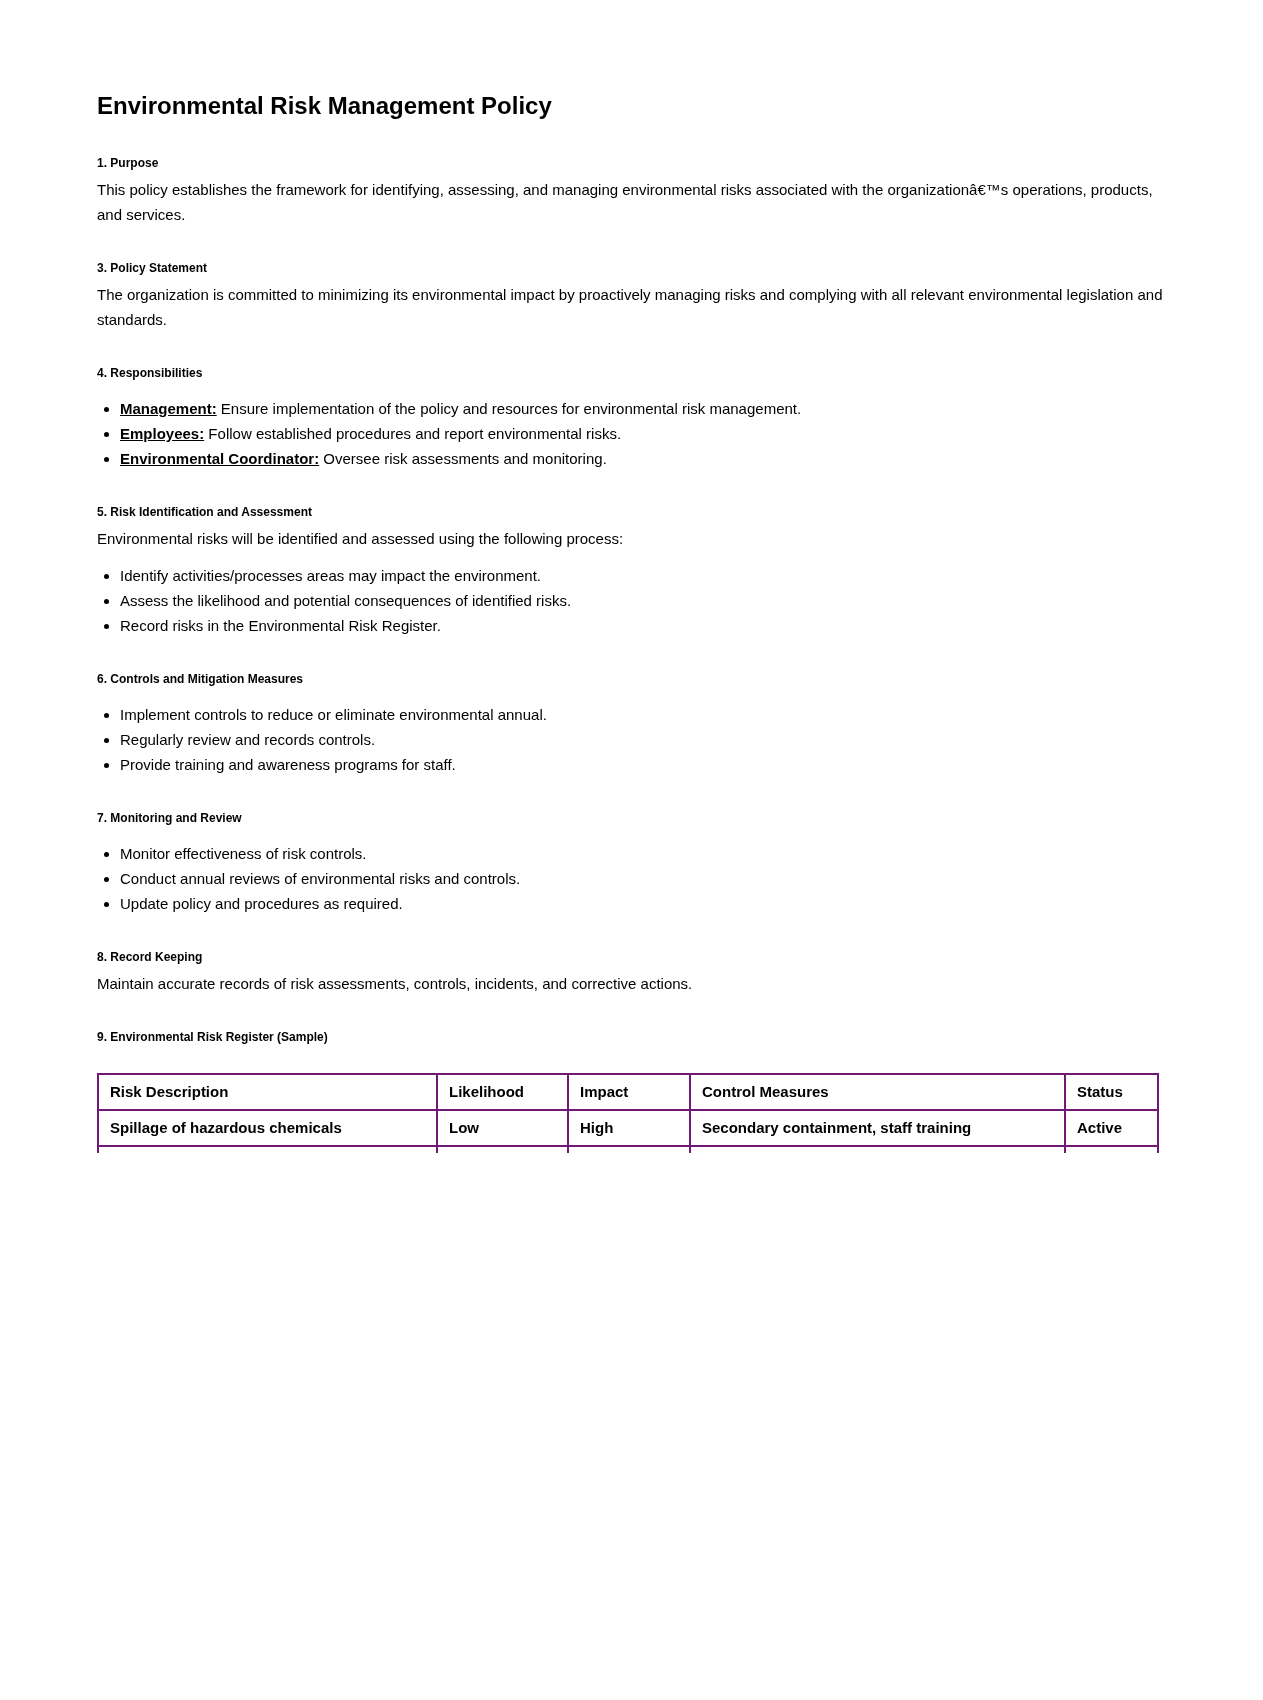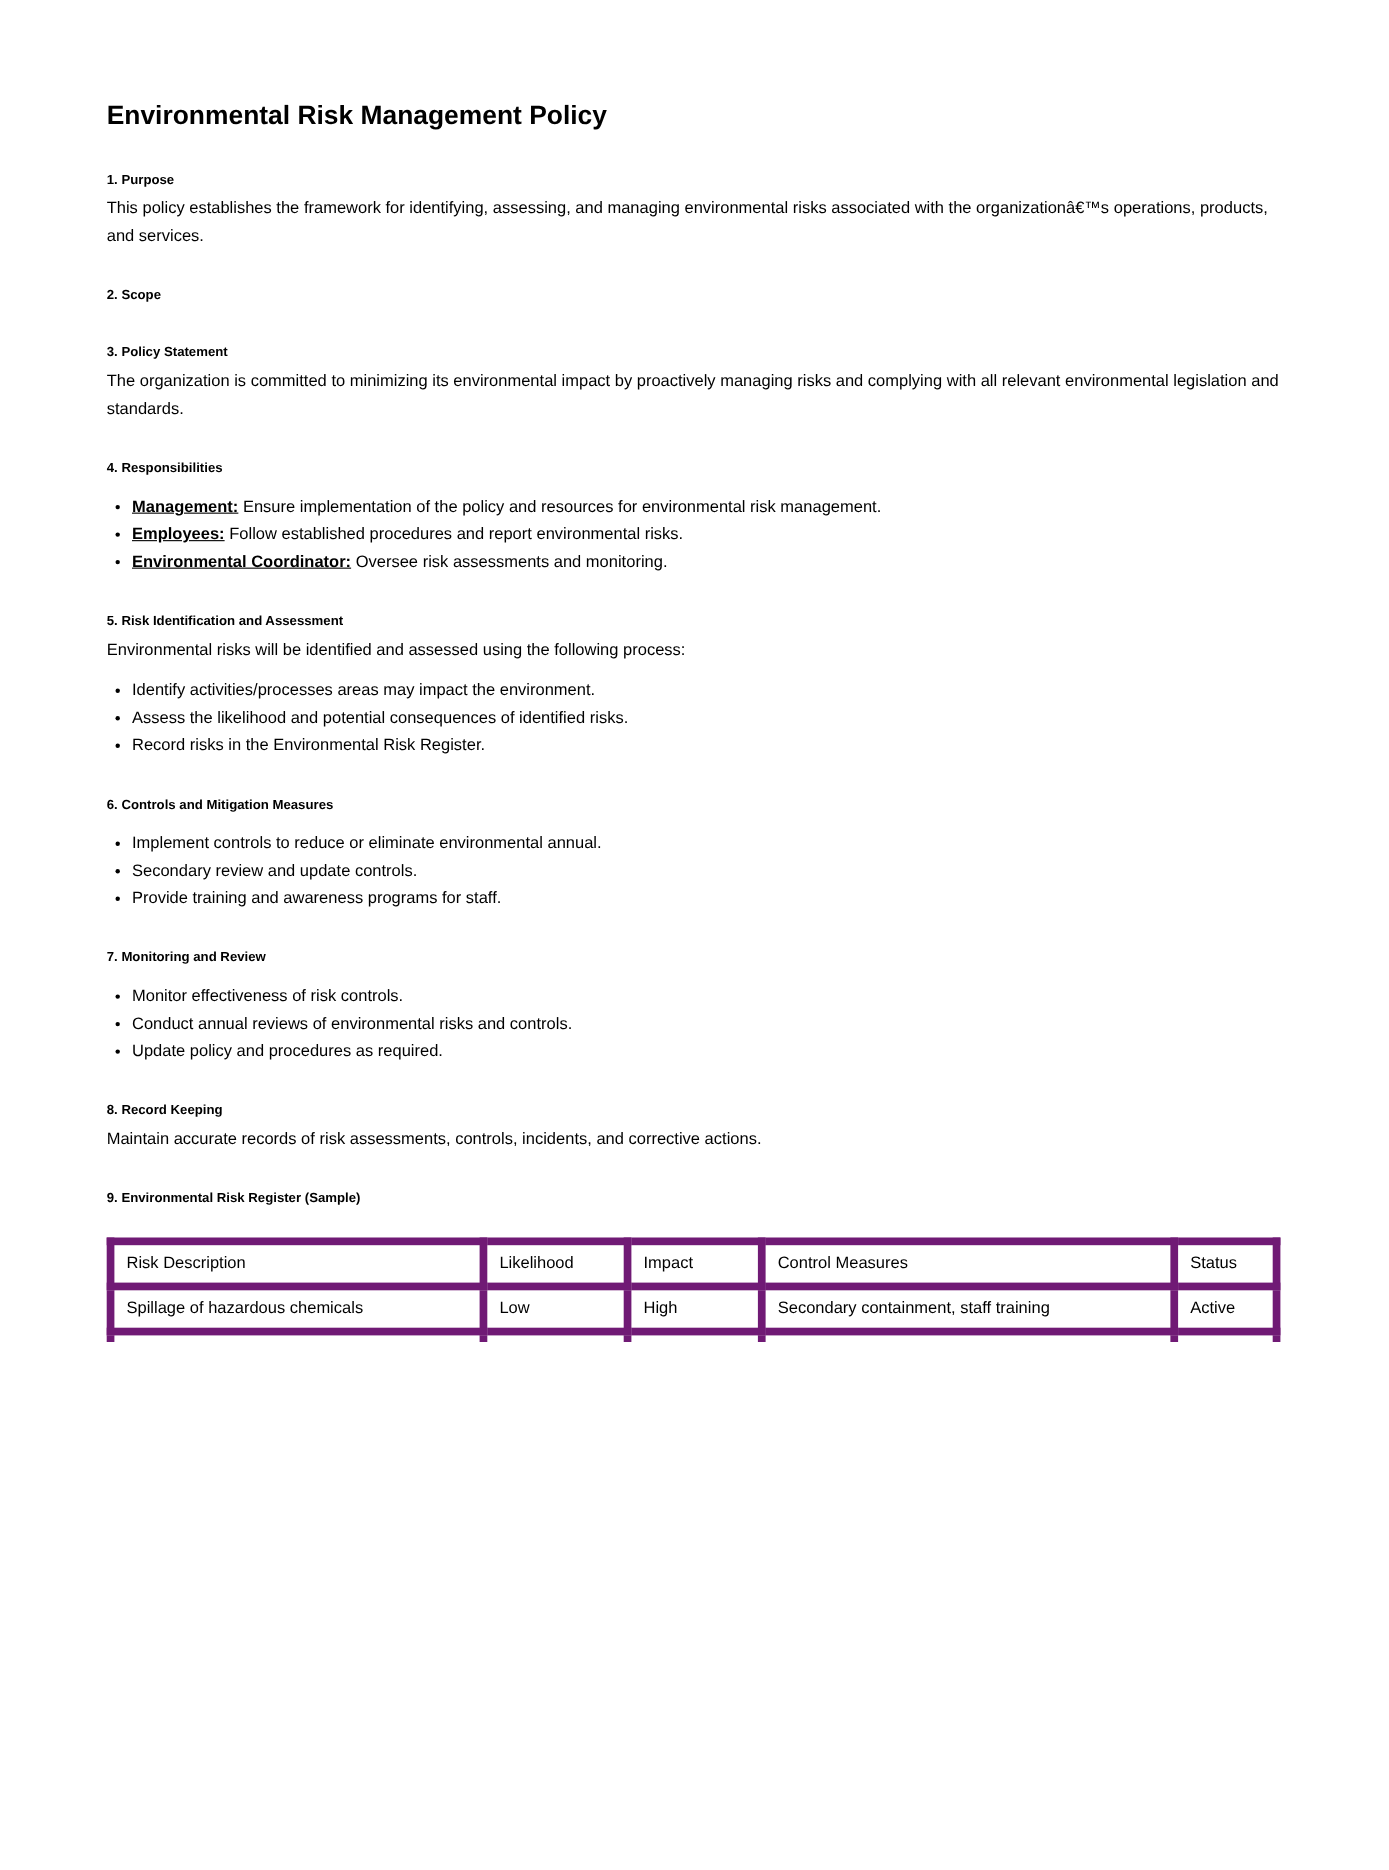--- a/index.html
+++ b/index.html
@@ -42,24 +42,24 @@
   .doc-list li { line-height: 25px; }
   .doc-list li strong { font-weight: bold; text-decoration: underline; }
   .risk-table {
     border-collapse: collapse;
     table-layout: fixed;
     width: 1060px;
     margin-top: 25px;
     font-size: 15px;
   }
   .risk-table th, .risk-table td {
-    border: 7px solid #701a75;
+    border: 2px solid #701a75;
     text-align: left;
     vertical-align: middle;
-    font-weight: normal;
+    font-weight: bold;
     padding: 5px 11px;
     line-height: 24px;
     white-space: nowrap;
     overflow: hidden;
   }
   .risk-table tr.partial-row td {
     border-bottom: none;
     height: 6px;
     padding: 0;
   }
@@ -70,21 +70,20 @@
 <div class="page">
 
   <h1 class="doc-title">Environmental Risk Management Policy</h1>
 
   <div>
     <h3 class="section-heading">1. Purpose</h3>
     <p class="doc-paragraph">This policy establishes the framework for identifying, assessing, and managing environmental risks associated with the organizationâ€™s operations, products, and services.</p>
   </div>
 
   <div>
-    <h3 class="section-heading">2. Scope</h3>
   </div>
 
   <div>
     <h3 class="section-heading">3. Policy Statement</h3>
     <p class="doc-paragraph">The organization is committed to minimizing its environmental impact by proactively managing risks and complying with all relevant environmental legislation and standards.</p>
   </div>
 
   <div>
     <h3 class="section-heading">4. Responsibilities</h3>
     <ul class="doc-list">
@@ -101,21 +100,21 @@
       <li><span>Identify activities/processes areas may impact the environment.</span></li>
       <li><span>Assess the likelihood and potential consequences of identified risks.</span></li>
       <li><span>Record risks in the Environmental Risk Register.</span></li>
     </ul>
   </div>
 
   <div>
     <h3 class="section-heading">6. Controls and Mitigation Measures</h3>
     <ul class="doc-list">
       <li><span>Implement controls to reduce or eliminate environmental annual.</span></li>
-      <li><span>Secondary review and update controls.</span></li>
+      <li><span>Regularly review and records controls.</span></li>
       <li><span>Provide training and awareness programs for staff.</span></li>
     </ul>
   </div>
 
   <div>
     <h3 class="section-heading">7. Monitoring and Review</h3>
     <ul class="doc-list">
       <li><span>Monitor effectiveness of risk controls.</span></li>
       <li><span>Conduct annual reviews of environmental risks and controls.</span></li>
       <li><span>Update policy and procedures as required.</span></li>

